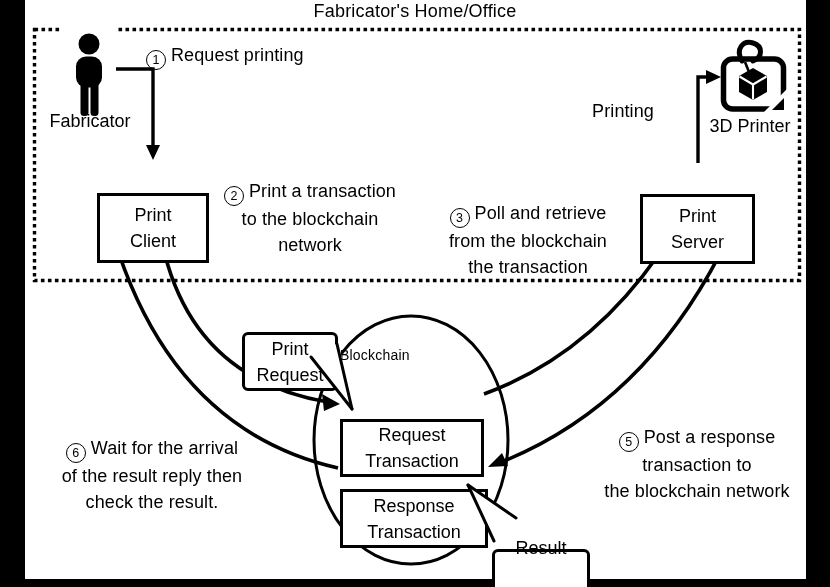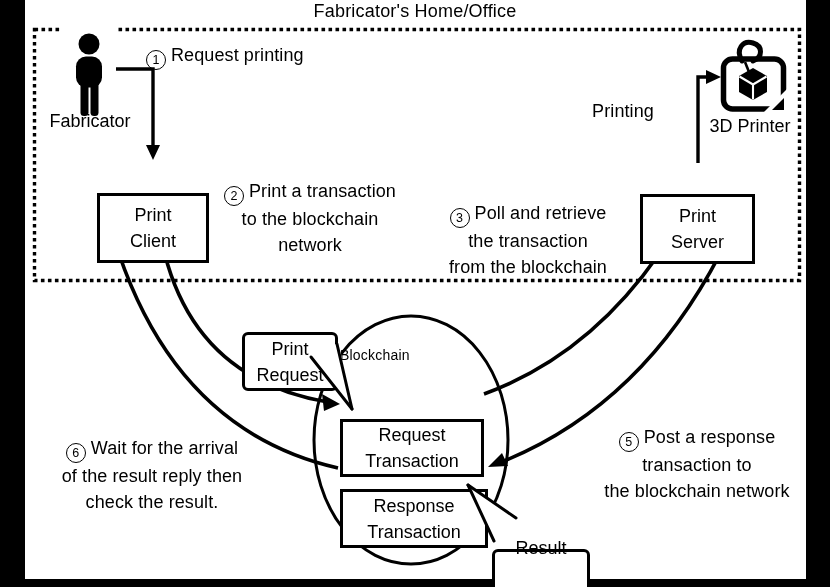--- a/index.html
+++ b/index.html
@@ -128,22 +128,22 @@
   </div>
 
   <div class="abs step" style="left:205px;top:178px;width:210px;">
     <div><span class="circ">2</span><span>Print a transaction</span></div>
     <div>to the blockchain</div>
     <div>network</div>
   </div>
 
   <div class="abs step" style="left:420px;top:192px;width:216px;margin-top:8px;">
     <div><span class="circ">3</span><span>Poll and retrieve</span></div>
+    <div>from the blockchain</div>
     <div>the transaction</div>
-    <div>from the blockchain</div>
   </div>
 
   <div class="abs step" style="left:557px;top:99px;width:132px;line-height:25px;">
     <div>Printing</div>
   </div>
 
   <div class="abs step" style="left:585px;top:424px;width:224px;">
     <div><span class="circ">5</span><span>Post a response</span></div>
     <div>transaction to</div>
     <div>the blockchain network</div>

